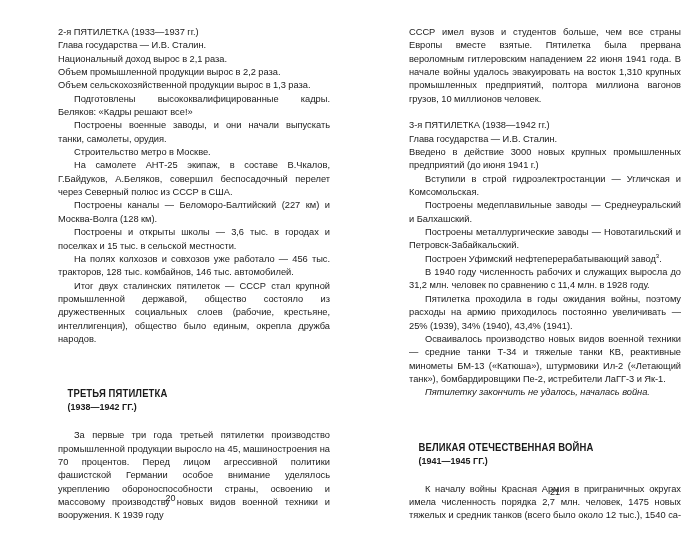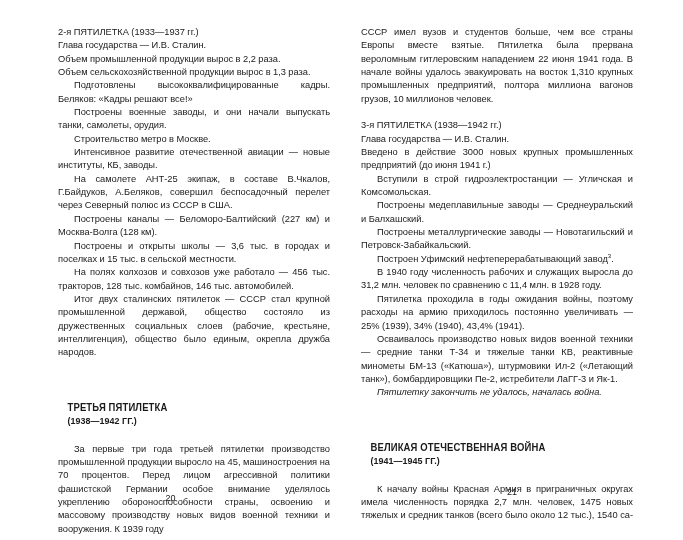--- a/index.html
+++ b/index.html
@@ -14,20 +14,21 @@
     font-family: "Liberation Sans", sans-serif;
     color: #1a1a1a;
     -webkit-font-smoothing: antialiased;
   }
   .spread {
     position: relative;
     width: 683px;
     height: 540px;
     background: #ffffff;
     display: flex;
+    gap: 48px;
   }
   .page {
     position: relative;
     height: 540px;
     box-sizing: border-box;
   }
   .page-left {
     width: 341px;
     padding: 26px 12px 0 58px;
   }
@@ -106,26 +107,26 @@
 </head>
 <body>
 
 <div class="spread">
 
   <div class="page page-left">
     <div class="col">
 
       <p class="noind">2-я ПЯТИЛЕТКА (1933—1937 гг.)</p>
       <p class="noind">Глава государства — И.В. Сталин.</p>
+      <p class="noind">Национальный доход вырос в 2,1 раза.</p>
       <p class="noind">Объем промышленной продукции вырос в 2,2 раза.</p>
       <p class="noind">Объем сельскохозяйственной продукции вырос в 1,3 раза.</p>
       <p class="ind">Подготовлены высококвалифицированные кадры. Беляков: «Кадры решают все!»</p>
       <p class="ind">Построены военные заводы, и они начали выпускать танки, самолеты, орудия.</p>
       <p class="ind">Строительство метро в Москве.</p>
-      <p class="ind">Интенсивное развитие отечественной авиации — новые институты, КБ, заводы.</p>
       <p class="ind">На самолете АНТ-25 экипаж, в составе В.Чкалов, Г.Байдуков, А.Беляков, совершил беспосадочный перелет через Северный полюс из СССР в США.</p>
       <p class="ind">Построены каналы — Беломоро-Балтийский (227 км) и Москва-Волга (128 км).</p>
       <p class="ind">Построены и открыты школы — 3,6 тыс. в городах и поселках и 15 тыс. в сельской местности.</p>
       <p class="ind">На полях колхозов и совхозов уже работало — 456 тыс. тракторов, 128 тыс. комбайнов, 146 тыс. автомобилей.</p>
       <p class="ind">Итог двух сталинских пятилеток — СССР стал крупной промышленной державой, общество состояло из дружественных социальных слоев (рабочие, крестьяне, интеллигенция), общество было единым, окрепла дружба народов.</p>
 
       <div class="gap-lg"></div>
 
       <div class="heading-block">
         <div class="heading-main">ТРЕТЬЯ ПЯТИЛЕТКА</div>

